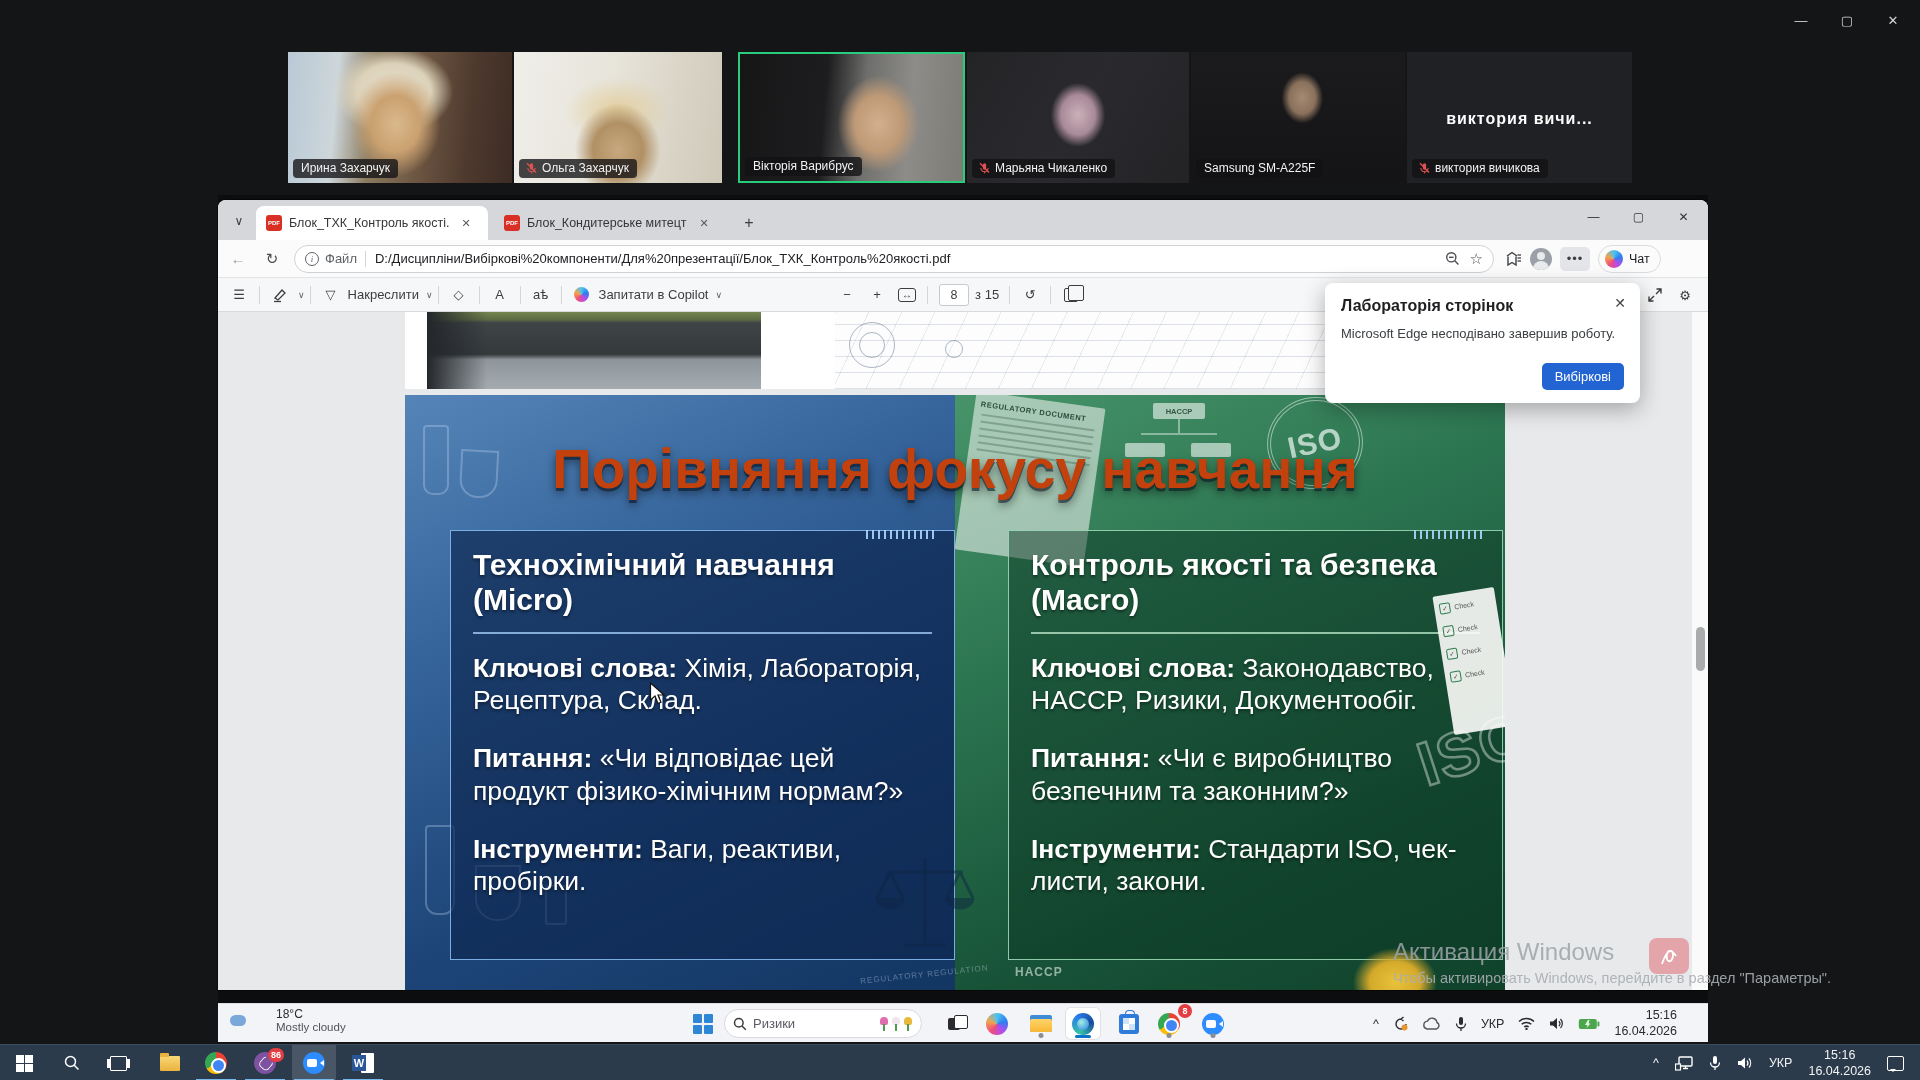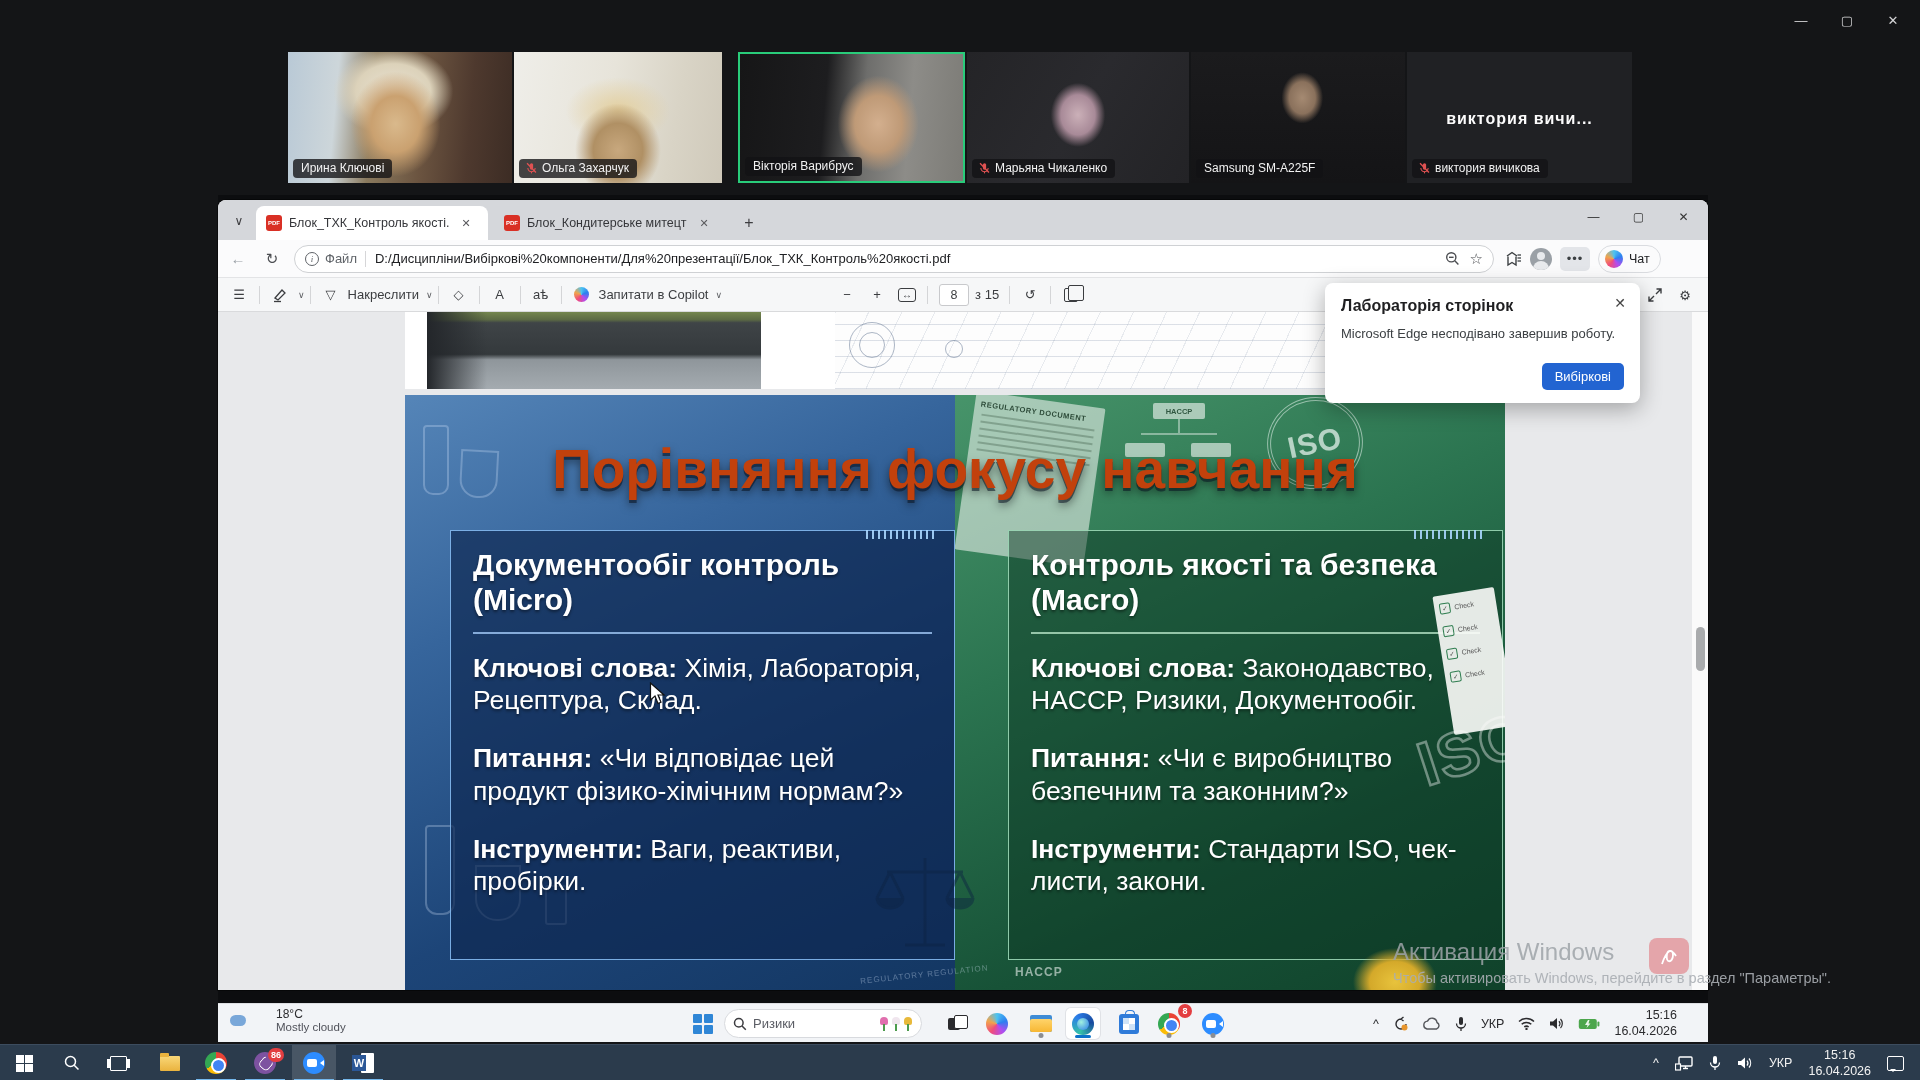--- a/index.html
+++ b/index.html
@@ -289,21 +289,21 @@
 
   <div class="zoom-controls">
     <div class="wbtn">—</div>
     <div class="wbtn">▢</div>
     <div class="wbtn">✕</div>
   </div>
 
   <div class="tile t1" style="left:288px;width:224px;">
     <div class="vid"></div>
     <div class="name-pill nomic">
-      <span>Ирина Ключові</span>
+      <span>Ирина Захарчук</span>
     </div>
   </div>
   <div class="tile t2" style="left:514px;width:208px;">
     <div class="vid"></div>
     <div class="name-pill">
       <svg class="micoff" viewBox="0 0 16 16">
           <rect x="6" y="1.5" width="4" height="8" rx="2" fill="#e05252"></rect>
           <path d="M3.5 7.5a4.5 4.5 0 0 0 9 0" stroke="#e05252" stroke-width="1.3" fill="none"></path>
           <line x1="8" y1="12" x2="8" y2="14" stroke="#e05252" stroke-width="1.3"></line>
           <line x1="2.5" y1="1.5" x2="13.5" y2="13" stroke="#e05252" stroke-width="1.6"></line>
@@ -496,21 +496,21 @@
             <div class="hf-box" style="left:66px;top:40px;width:40px;height:14px;"></div>
           </div>
           <div class="iso-stamp">
             <span>ISO</span>
           </div>
 
           <div class="slide-title">Порівняння фокусу навчання</div>
 
           <div class="card cblue">
             <div class="hatch"></div>
-            <h3>Документообіг контроль (Micro)</h3>
+            <h3>Технохімічний навчання (Micro)</h3>
             <div class="divider"></div>
             <p><b>Ключові слова:</b><span> Хімія, Лабораторія, Рецептура, Склад.</span></p>
             <p><b>Питання:</b><span> «Чи відповідає цей продукт фізико-хімічним нормам?»</span></p>
             <p><b>Інструменти:</b><span> Ваги, реактиви, пробірки.</span></p>
           </div>
 
           <div class="card cgreen">
             <div class="hatch"></div>
             <h3>Контроль якості та безпека (Macro)</h3>
             <div class="divider"></div>

